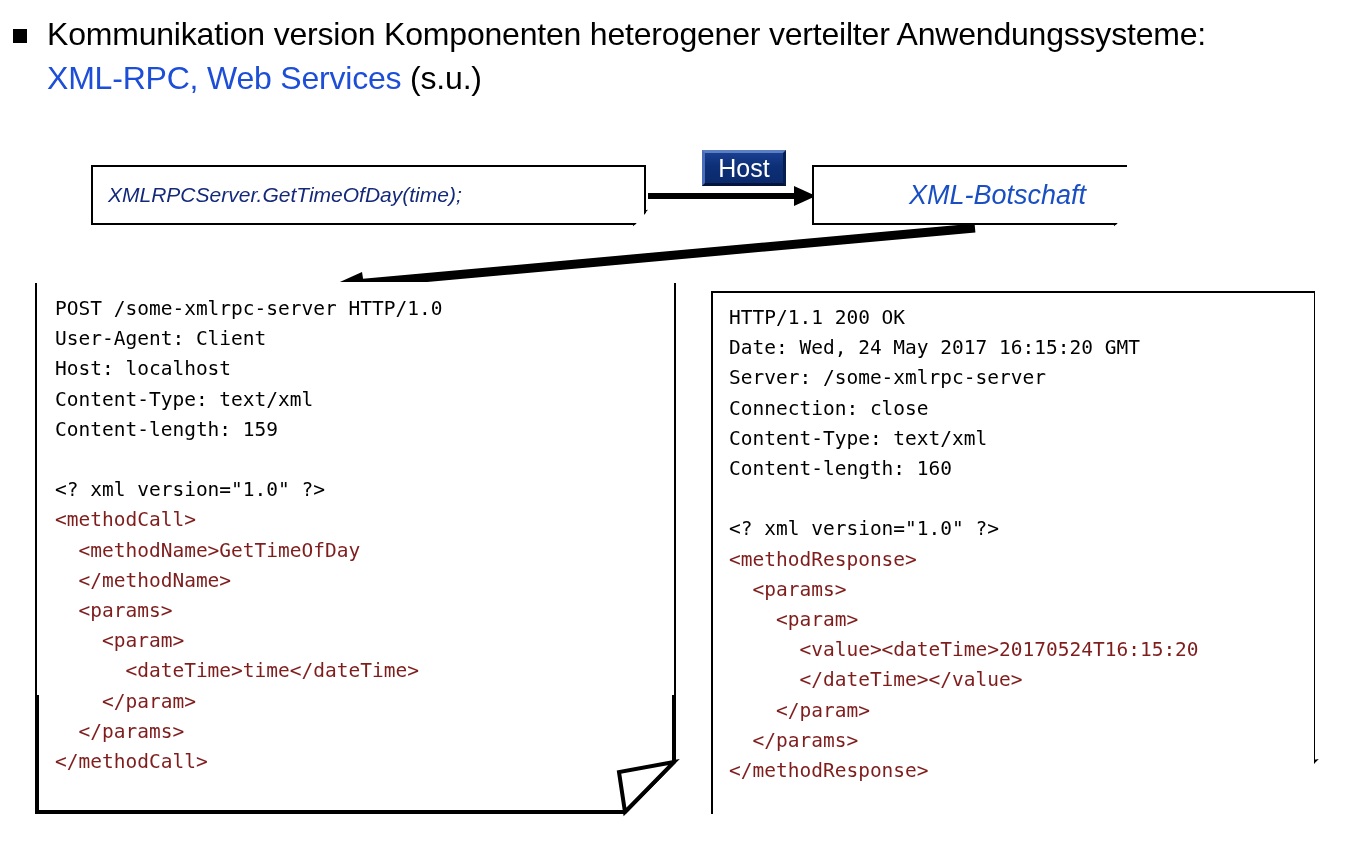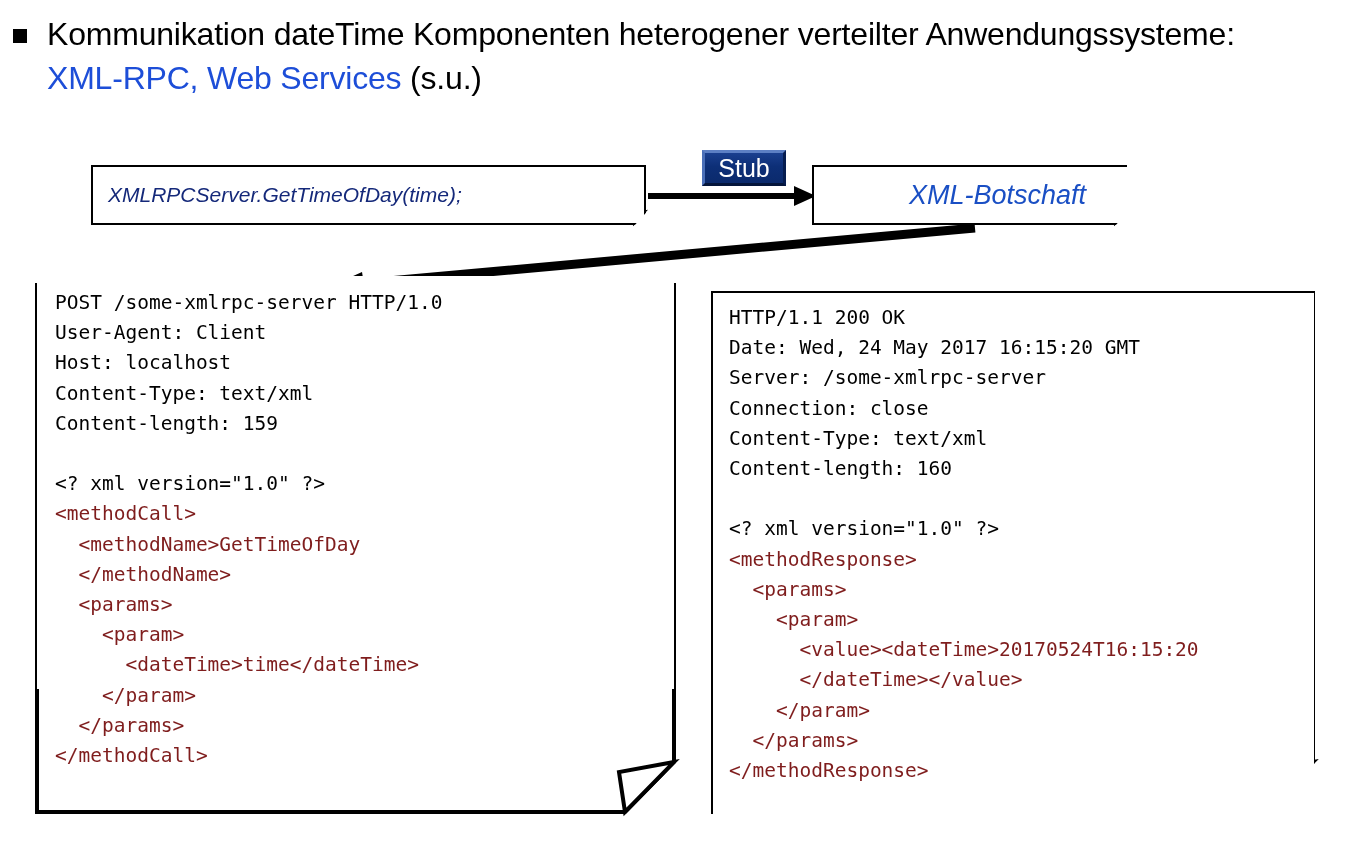--- a/index.html
+++ b/index.html
@@ -125,21 +125,21 @@
   }
 
   
   .code-box {
     position: absolute;
     box-sizing: border-box;
     background: #ffffff;
   }
   #req-box {
     left: 37px;
-    top: 276px;
+    top: 282px;
     width: 637px;
     height: 413px;
   }
   #resp-box {
     left: 713px;
     top: 293px;
     width: 601px;
     height: 674px;
   }
   .code-text {
@@ -158,21 +158,21 @@
   }
   .xml {
     color: #7f1d1d;
   }
 </style>
 </head>
 <body>
 
 <div id="bullet-block">
   <div id="bullet-square"></div>
-  <div id="bullet-text"><span>Kommunikation dateTime Komponenten heterogener verteilter Anwendungssysteme: </span><span class="hl-blue">XML-RPC, Web Services</span><span> (s.u.)</span></div>
+  <div id="bullet-text"><span>Kommunikation version Komponenten heterogener verteilter Anwendungssysteme: </span><span class="hl-blue">XML-RPC, Web Services</span><span> (s.u.)</span></div>
 </div>
 
 <svg id="diagram" viewBox="0 0 1346 847" width="1346" height="847" xmlns="http://www.w3.org/2000/svg">
 
   <path d="M 93,167 L 644,167 L 644,212 L 634,223 L 93,223 Z" fill="#ffffff" stroke="#000000" stroke-width="4" stroke-linejoin="miter"></path>
   <path d="M 644,212 L 632,214 L 634,223 Z" fill="#ffffff" stroke="#000000" stroke-width="3" stroke-linejoin="miter"></path>
 
   <path d="M 814,167 L 1125,167 L 1125,212 L 1115,223 L 814,223 Z" fill="#ffffff" stroke="#000000" stroke-width="4" stroke-linejoin="miter"></path>
   <path d="M 1125,212 L 1113,214 L 1115,223 Z" fill="#ffffff" stroke="#000000" stroke-width="3" stroke-linejoin="miter"></path>
 
@@ -195,21 +195,21 @@
 
 <div class="doc-shape" id="call-box">
   <div class="box-label" id="call-label">XMLRPCServer.GetTimeOfDay(time);</div>
 </div>
 
 <div class="doc-shape" id="msg-box">
   <div class="box-label" id="msg-label">XML-Botschaft</div>
 </div>
 
 <div id="stub-button">
-  <span id="stub-label">Stub</span>
+  <span id="stub-label">Host</span>
 </div>
 
 <div class="code-box" id="req-box">
   <div class="code-text" id="req-text">POST /some-xmlrpc-server HTTP/1.0
 User-Agent: Client
 Host: localhost
 Content-Type: text/xml
 Content-length: 159
 
 &lt;? xml version="1.0" ?&gt;

